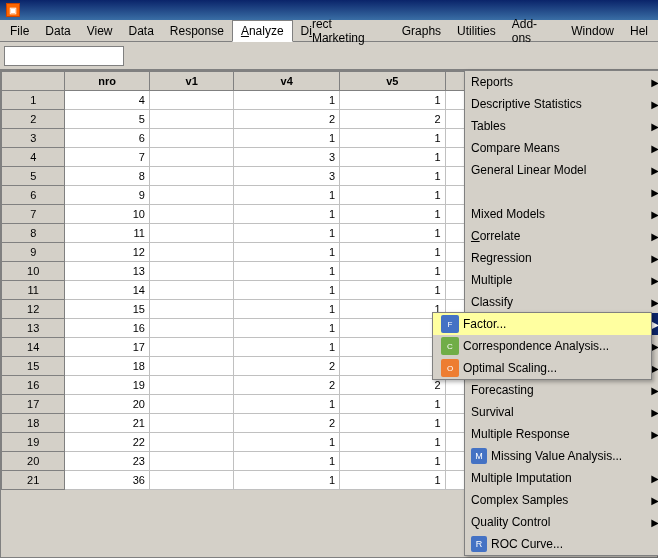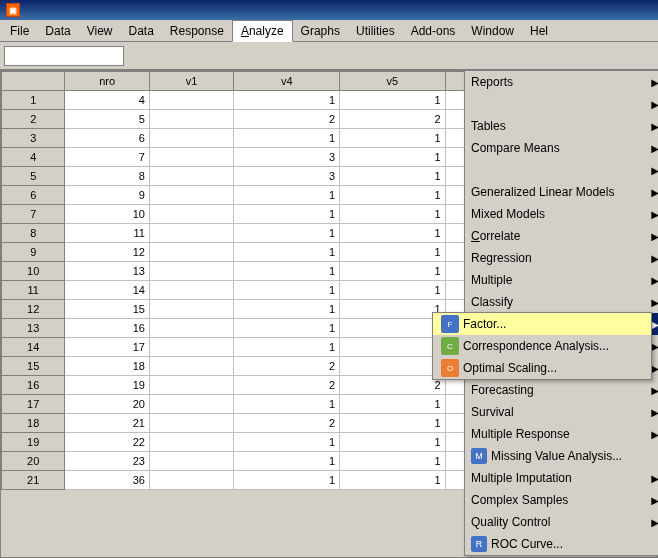--- a/index.html
+++ b/index.html
@@ -80,21 +80,21 @@
       padding: 0 4px;
       height: 19px;
       text-align: right;
       font-size: 11px;
       background: white;
       min-width: 40px;
     }
     table.grid th {
       background: #d4d0c8;
       text-align: center;
-      font-weight: normal;
+      font-weight: bold;
       border: 1px solid #808080;
     }
     table.grid td.row-num {
       background: #d4d0c8;
       text-align: center;
       border: 1px solid #808080;
       min-width: 30px;
     }
 
     
@@ -177,20 +177,21 @@
   <span class="title-bar-icon">▣</span>
 </div>
 
 <div class="menu-bar">
   <div class="menu-item">File</div>
   <div class="menu-item">Data</div>
   <div class="menu-item">View</div>
   <div class="menu-item">Data</div>
   <div class="menu-item">Response</div>
   <div class="menu-item menu-item-analyze"><u>A</u>nalyze</div>
+  <div class="menu-item">D<u>i</u>rect Marketing</div>
   <div class="menu-item">Graphs</div>
   <div class="menu-item">Utilities</div>
   <div class="menu-item">Add-ons</div>
   <div class="menu-item">Window</div>
   <div class="menu-item">Hel</div>
 </div>
 
 <div class="toolbar">
   <div style="width:120px; height:20px; border:1px solid #808080; background:white;"></div>
 </div>
@@ -405,35 +406,36 @@
     </table>
   </div>
 
   <div class="analyze-menu-wrapper">
     <div class="analyze-menu">
       <div class="menu-section-item">
         <span>Reports</span>
         <span class="arrow">▶</span>
       </div>
       <div class="menu-section-item">
+        <span>Descriptive Statistics</span>
         <span class="arrow">▶</span>
       </div>
       <div class="menu-section-item">
         <span>Tables</span>
         <span class="arrow">▶</span>
       </div>
       <div class="menu-section-item">
         <span>Compare Means</span>
         <span class="arrow">▶</span>
       </div>
       <div class="menu-section-item">
-        <span class="arrow">▶</span>
-      </div>
-      <div class="menu-section-item">
-        <span>Generalized Linear Models</span>
+        <span>General Linear Model</span>
+        <span class="arrow">▶</span>
+      </div>
+      <div class="menu-section-item">
         <span class="arrow">▶</span>
       </div>
       <div class="menu-section-item">
         <span>Mixed Models</span>
         <span class="arrow">▶</span>
       </div>
       <div class="menu-section-item">
         <span><u>C</u>orrelate</span>
         <span class="arrow">▶</span>
       </div>

